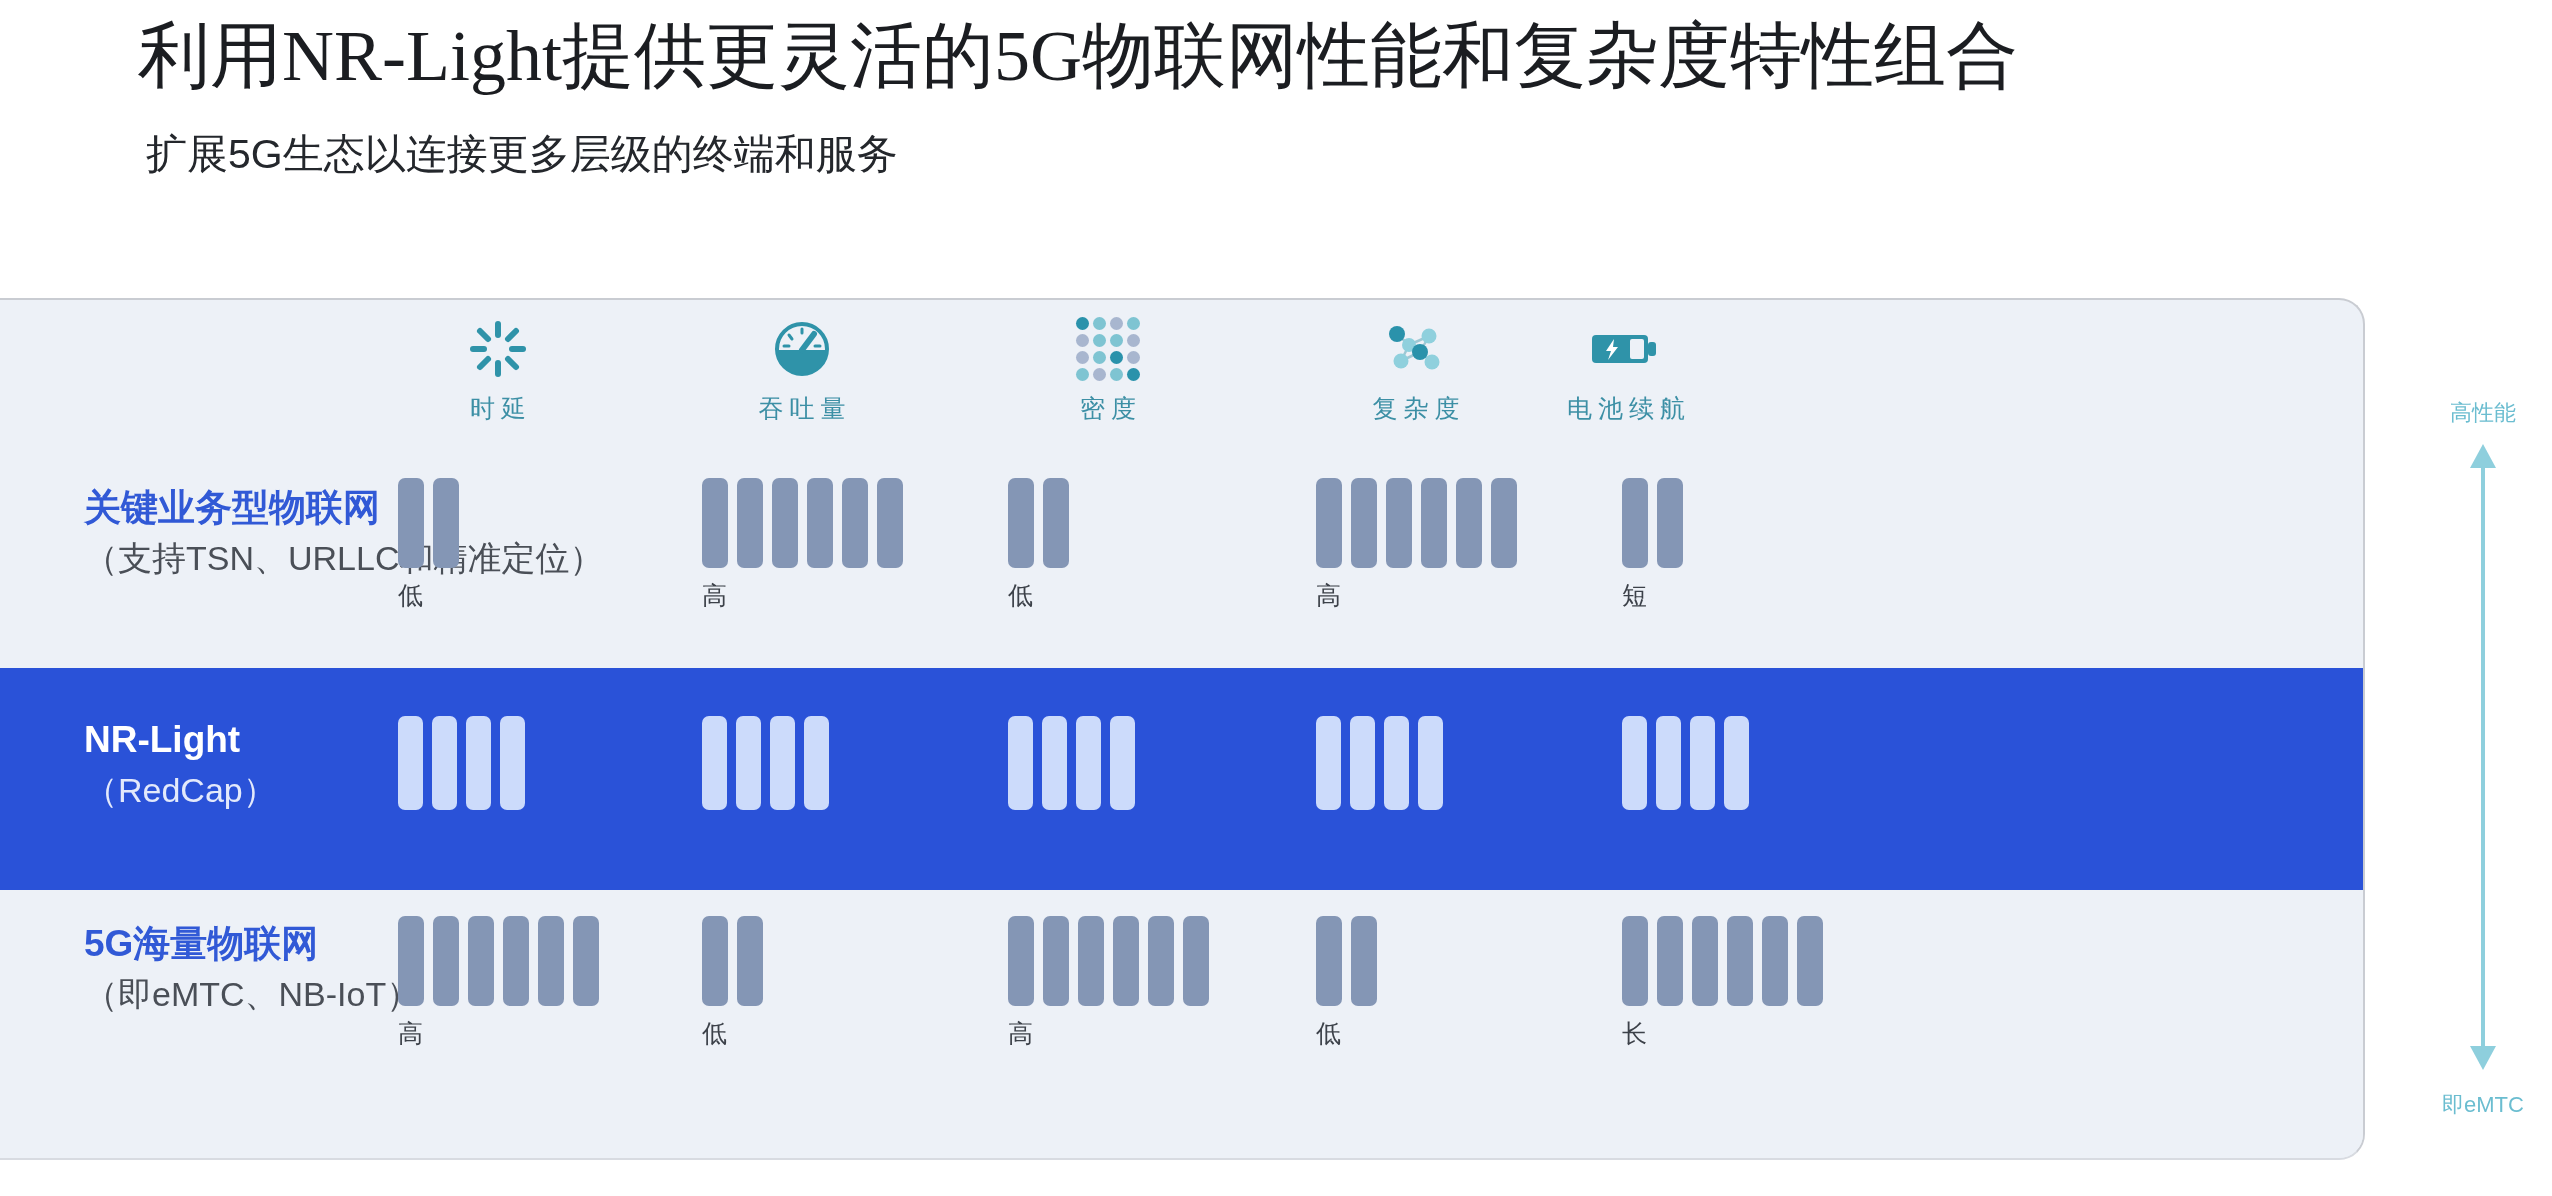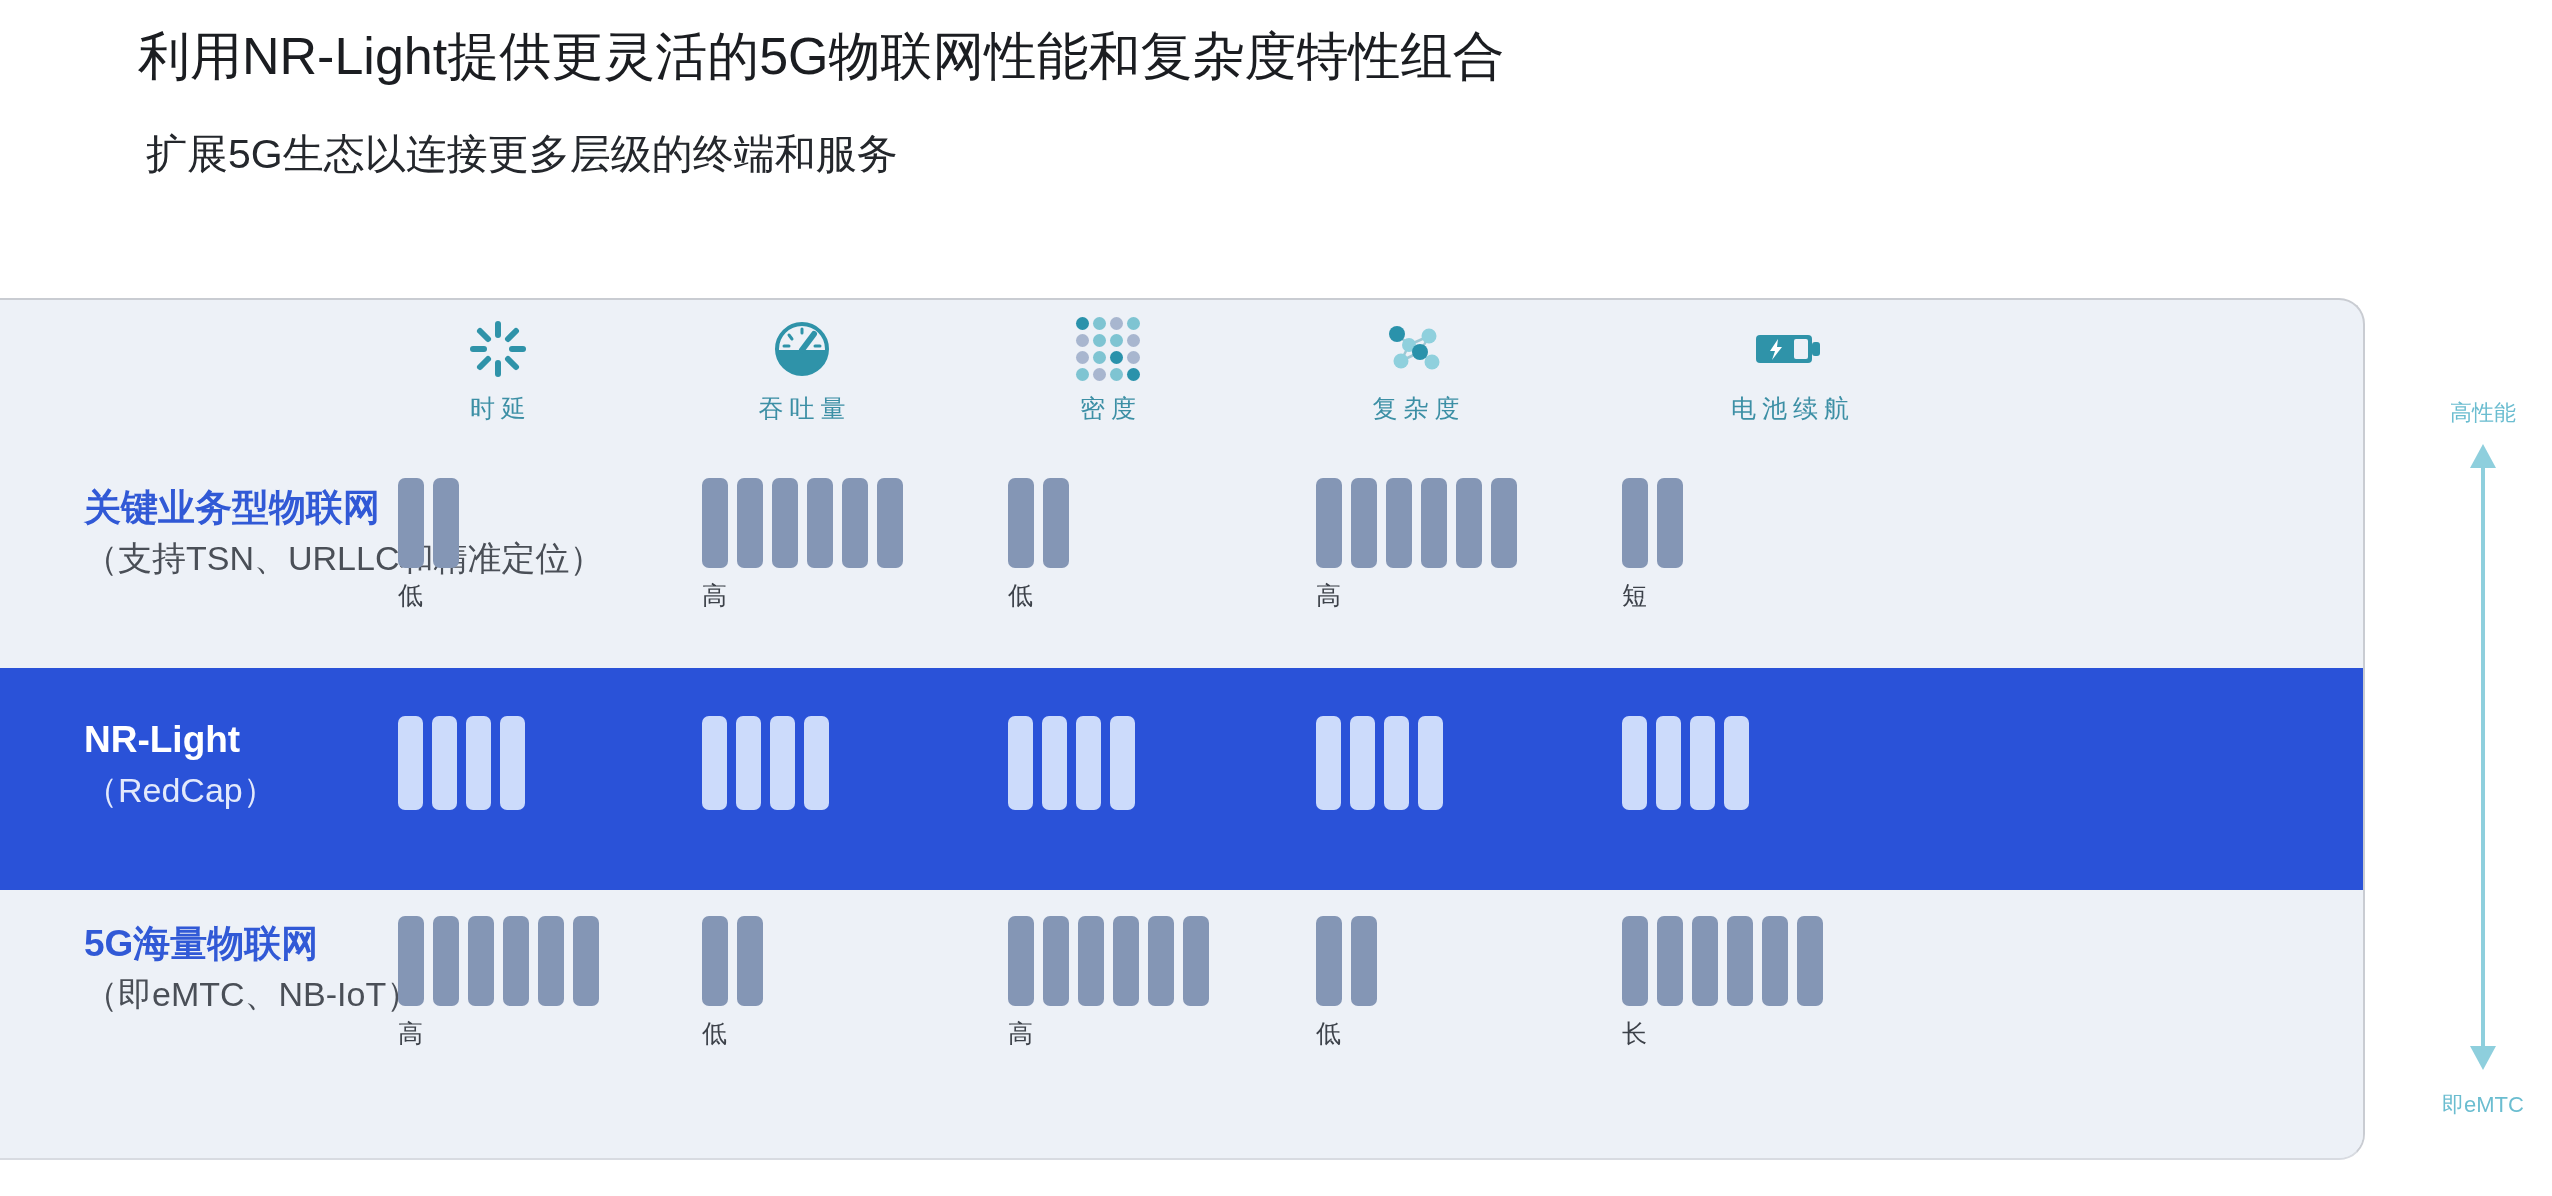--- a/index.html
+++ b/index.html
@@ -18,26 +18,27 @@
   
   .header {
     position: absolute;
     left: 0; top: 0;
     width: 2552px;
   }
   .page-title {
     position: absolute;
     left: 138px;
     top: 8px;
-    font-size: 52px;
+    font-size: 72px;
     line-height: 96px;
     color: #1b1d21;
     font-weight: 400;
     letter-spacing: 0px;
     white-space: nowrap;
+    font-family: Liberation Serif, serif;
   }
   .page-subtitle {
     position: absolute;
     left: 146px;
     top: 126px;
     font-size: 41px;
     line-height: 56px;
     color: #24272c;
     font-weight: 400;
     white-space: nowrap;
@@ -281,21 +282,21 @@
             <i class="d2"></i>
           <i class="d3"></i>
             <i class="d2"></i>
             <i class="d3"></i>
             <i class="d1"></i>
         </span>
       </div>
       <div class="col-label">密度</div>
     </div>
 
-    <div class="col-head" id="ch4" style="left:1698px;">
+    <div class="col-head" id="ch4" style="left:1534px;">
       <div class="col-icon">
         <svg width="72" height="44" viewBox="0 0 72 44">
           <rect x="2" y="8" width="56" height="28" rx="4" fill="#2f93a9"></rect>
           <rect x="58" y="15" width="8" height="14" rx="3" fill="#2f93a9"></rect>
           <rect x="40" y="12" width="14" height="20" rx="2" fill="#edf1f7"></rect>
           <path d="M 24,12 L 16,24 L 21,24 L 18,33 L 28,20 L 23,20 Z" fill="#ffffff"></path>
         </svg>
       </div>
       <div class="col-label">电池续航</div>
     </div>

